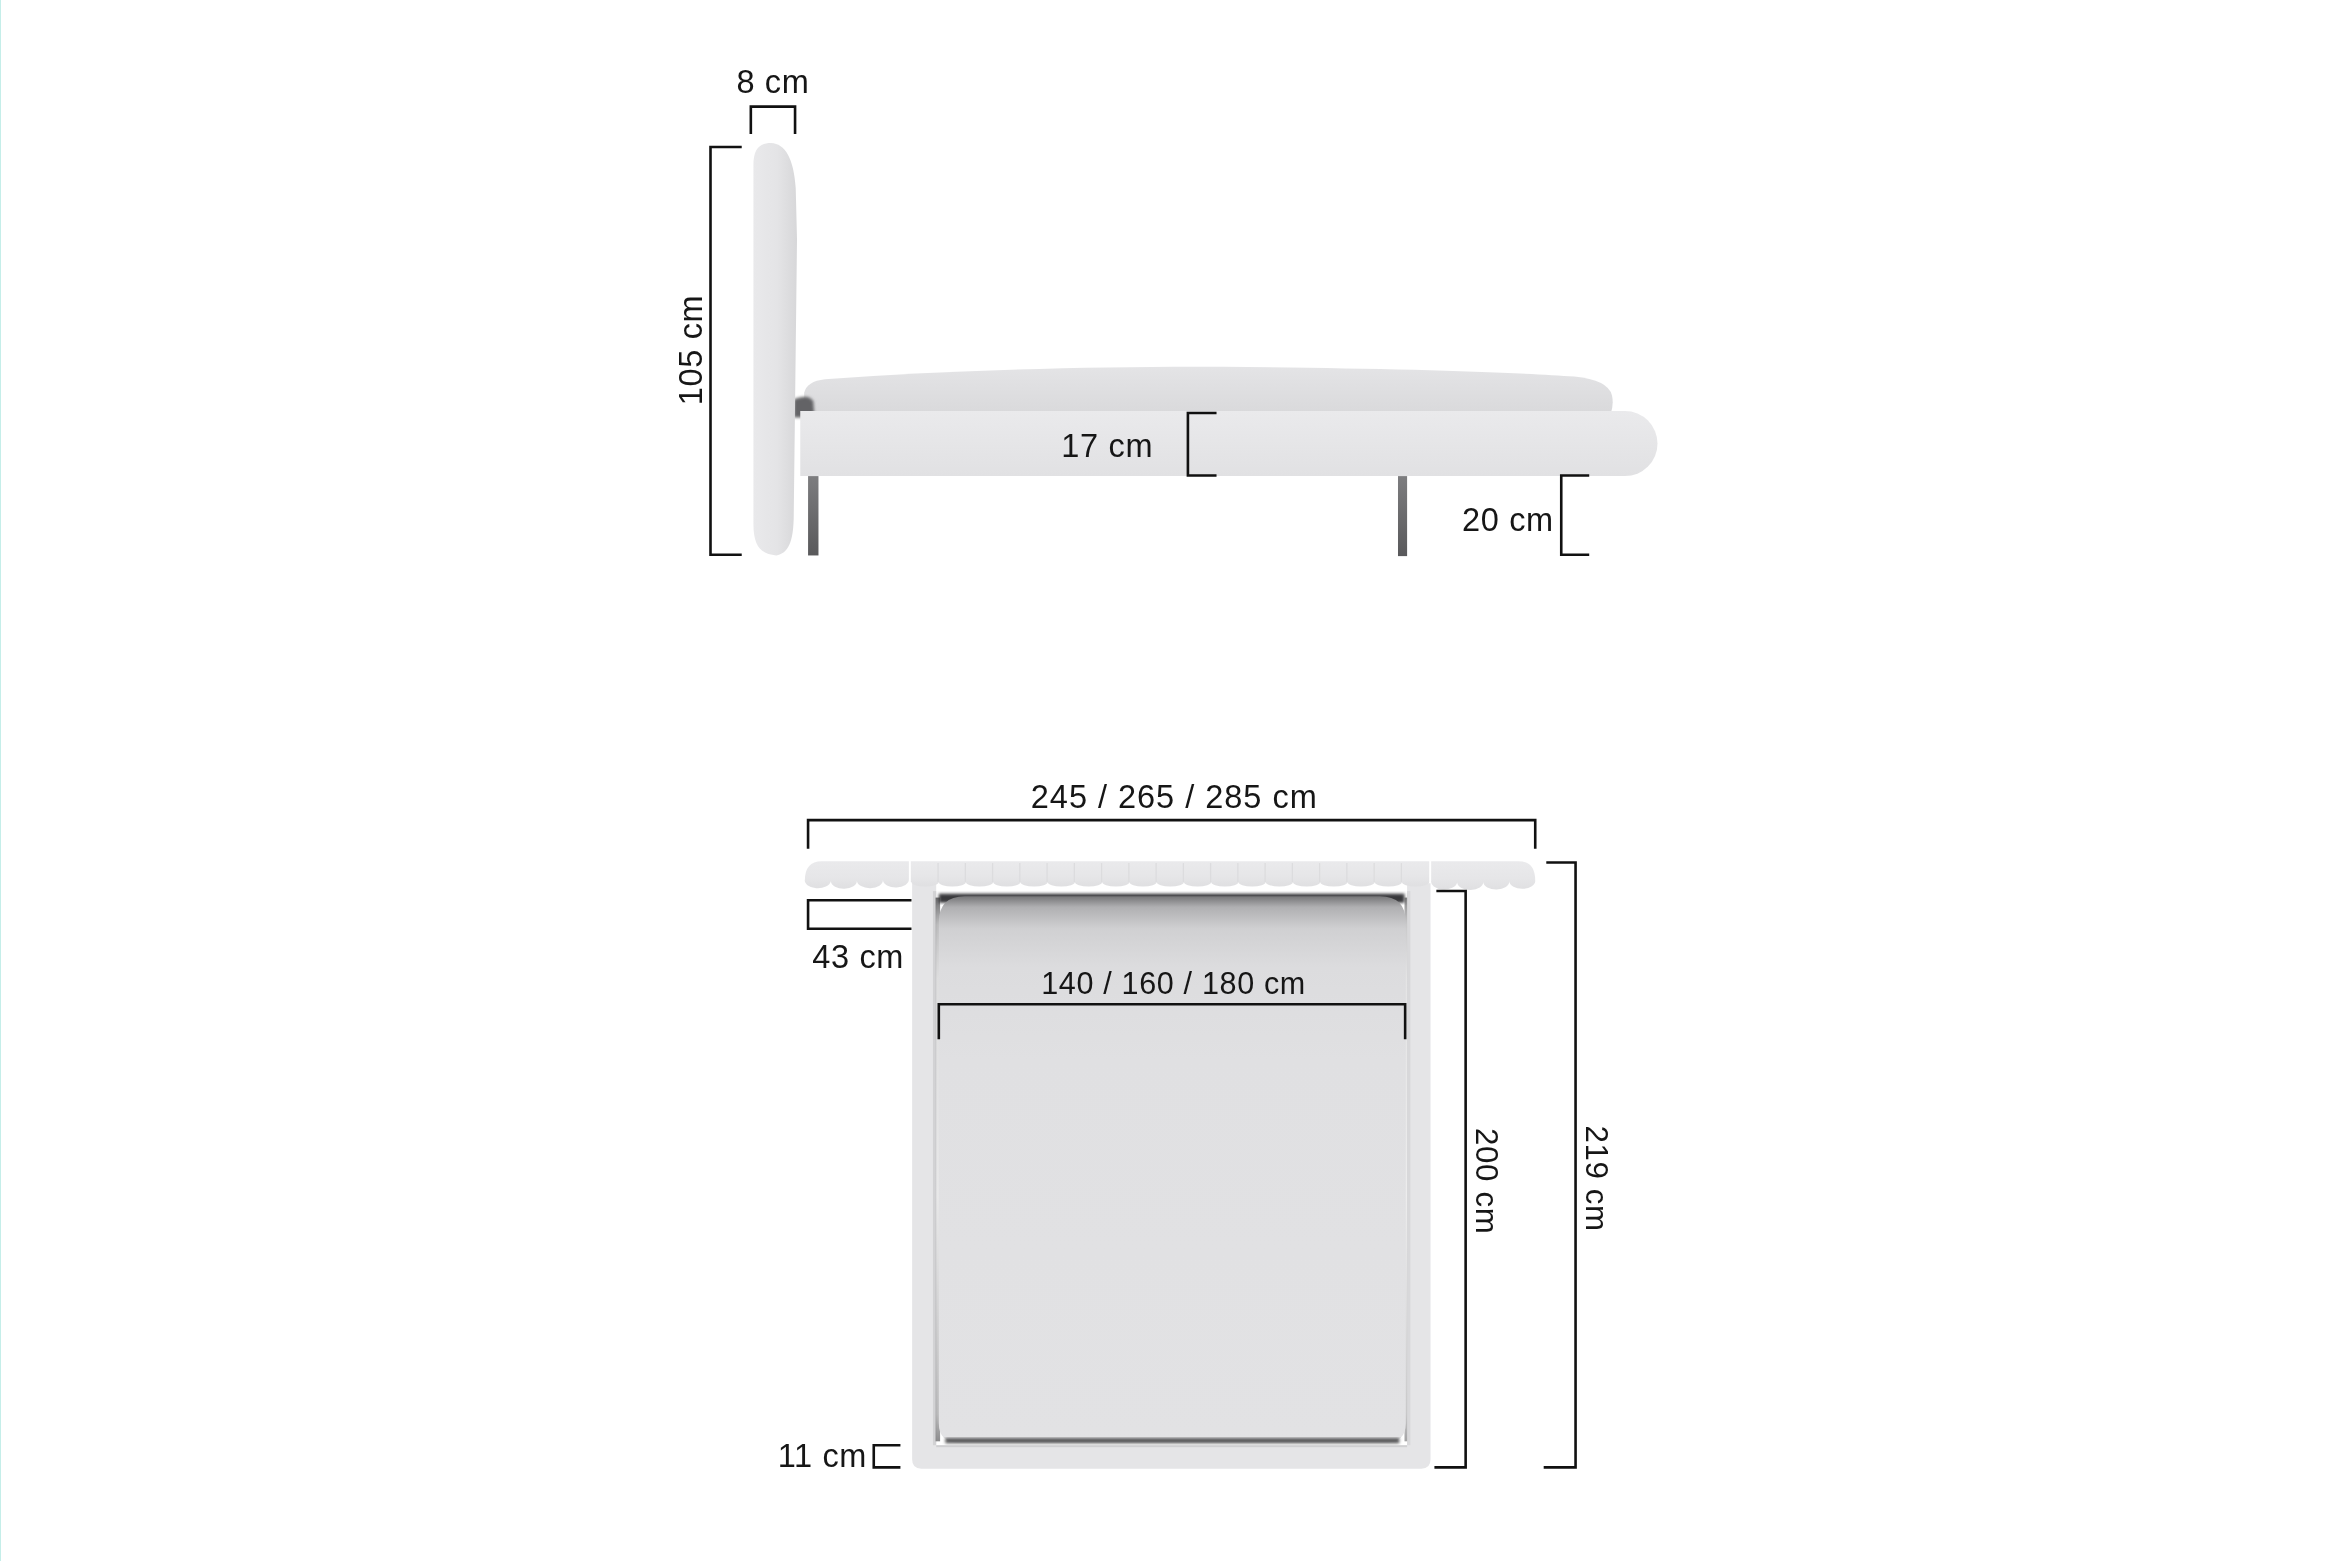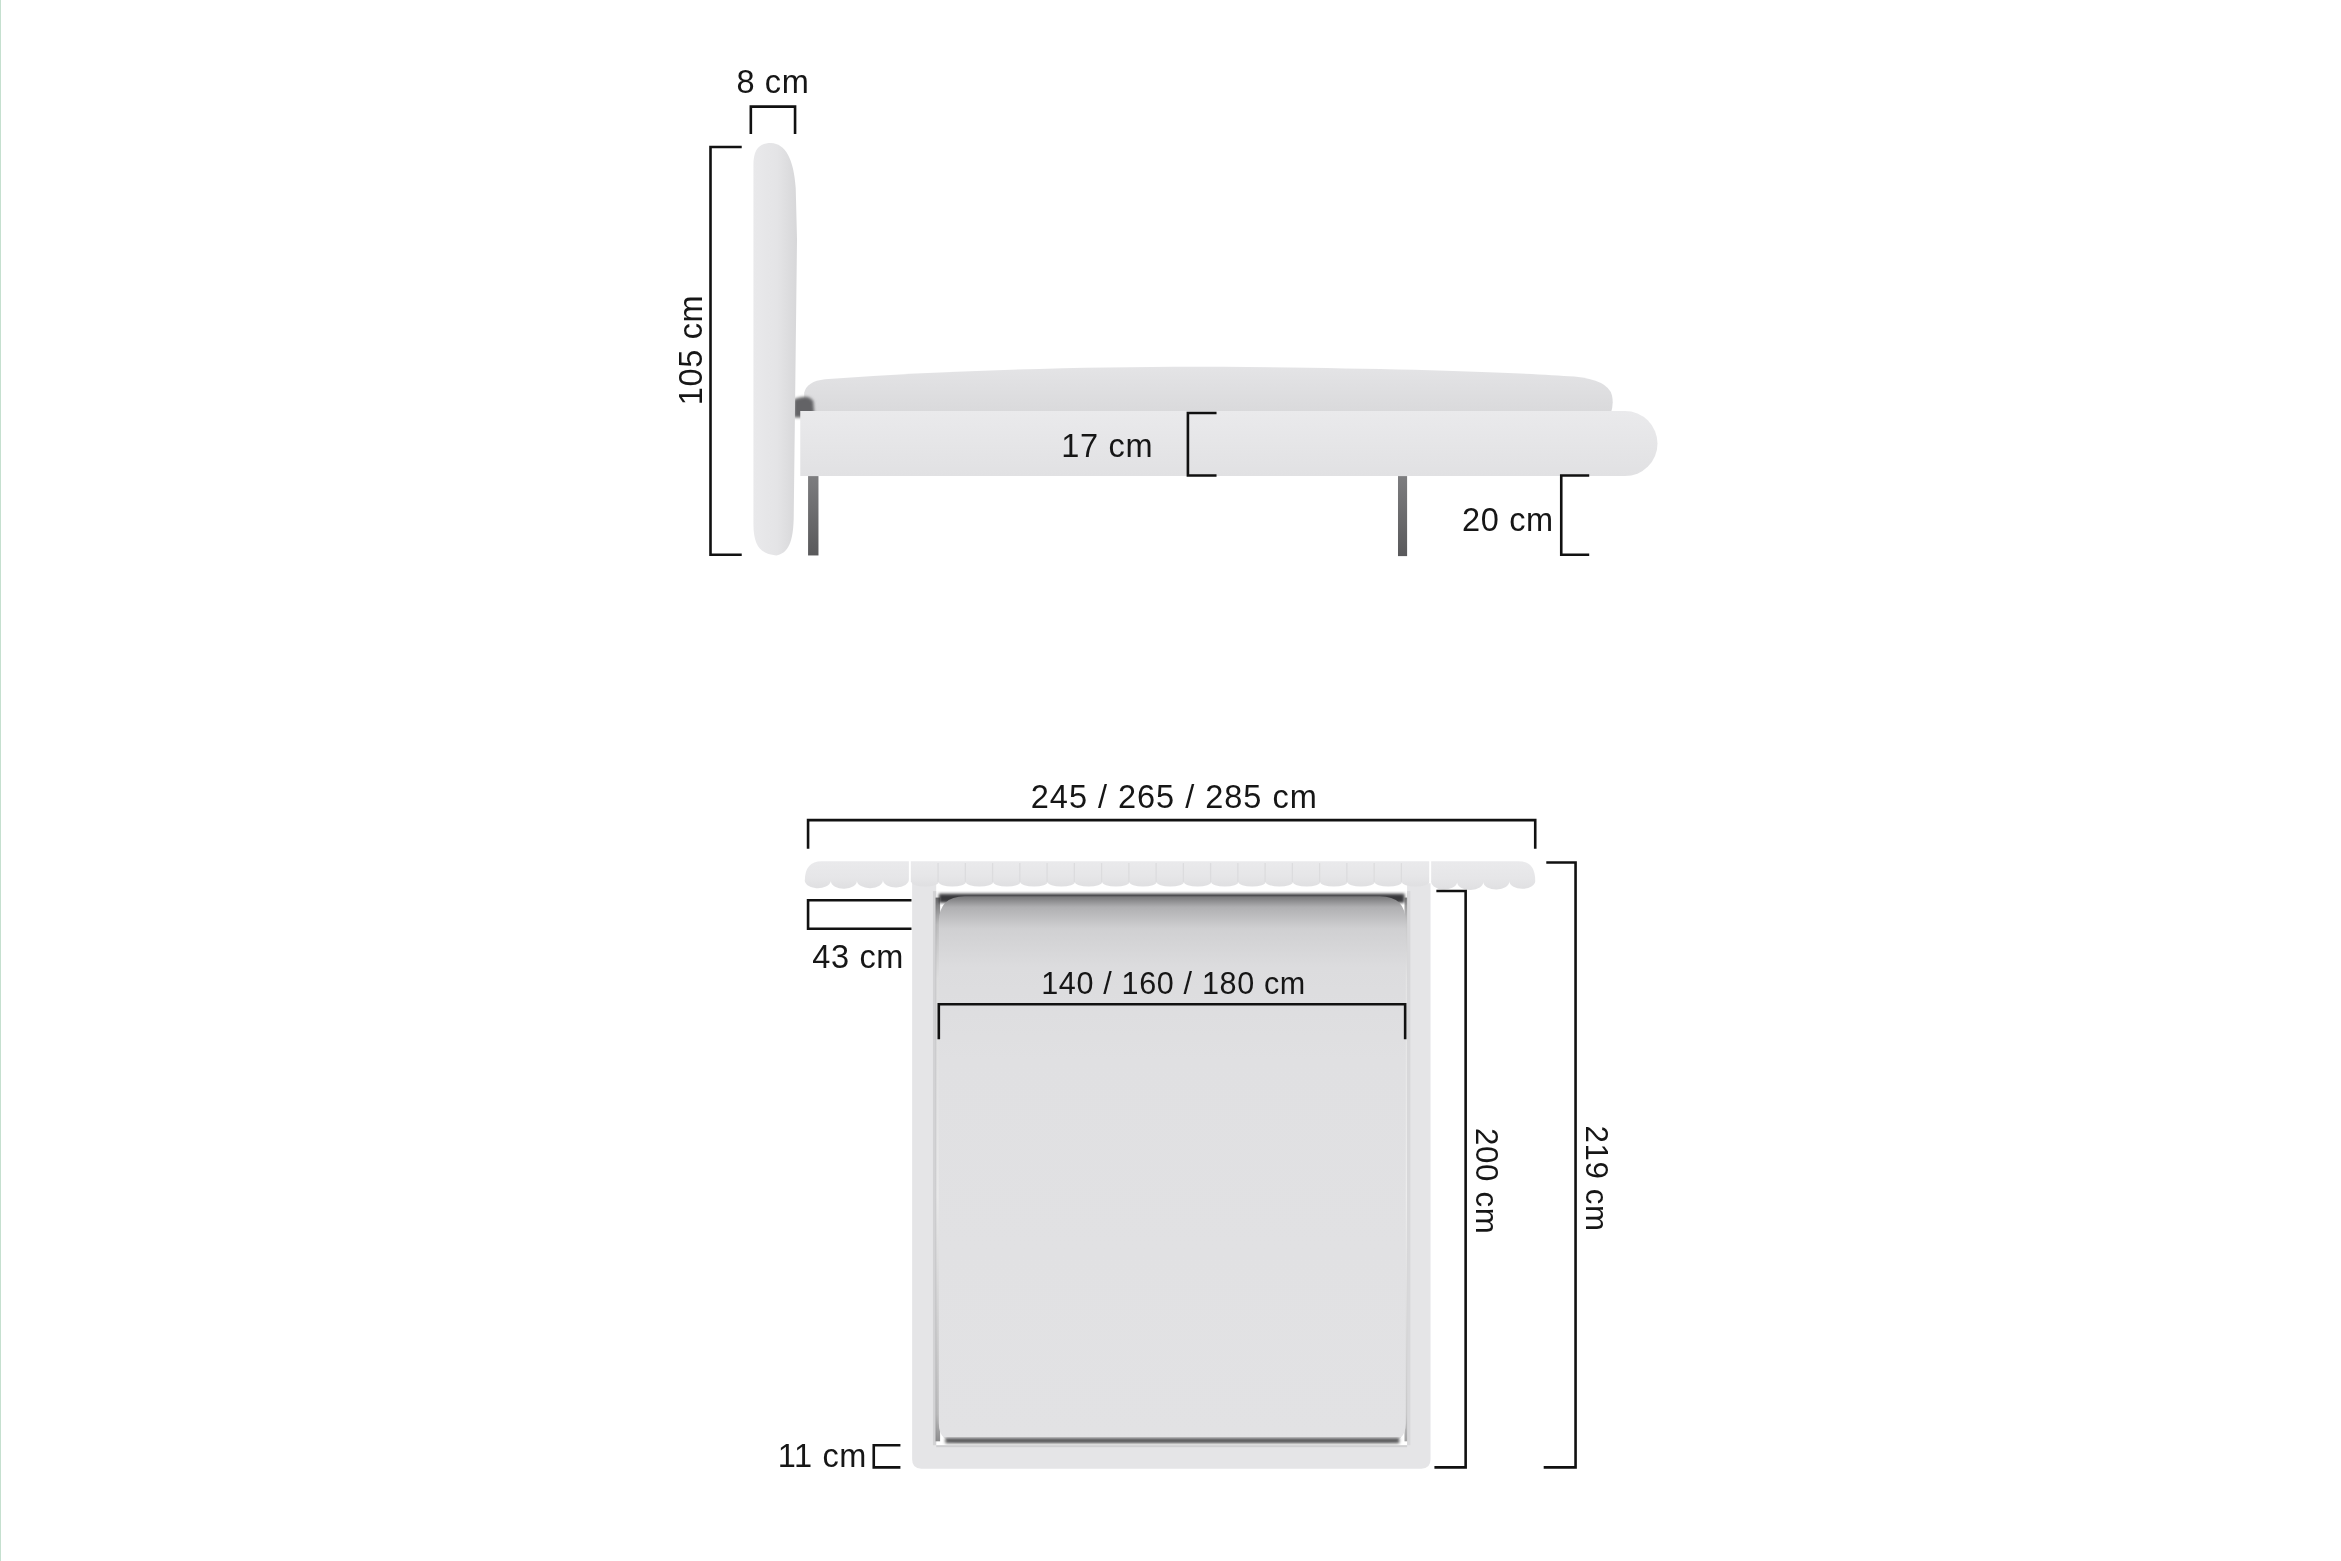--- a/index.html
+++ b/index.html
@@ -1,16 +1,16 @@
 <!DOCTYPE html>
 <html style="font-size:10.4px"><head>
 <meta charset="utf-8">
 <style>
   html,body{margin:0;padding:0;background:#ffffff;}
-  .page{width:2342px;height:1561px;position:relative;background:#15803d;}
+  .page{width:2342px;height:1561px;position:relative;background:#14b8a6;}
   text{font-family:"Liberation Sans", sans-serif;fill:#161616;}
 </style>
 </head>
 <body>
 <div class="page">
 <svg width="2342" height="1561" viewBox="0 0 3600 2400" xmlns="http://www.w3.org/2000/svg">
   <defs>
     <linearGradient id="hbSide" x1="0" y1="0" x2="1" y2="0">
       <stop offset="0" stop-color="#e9e9eb"></stop>
       <stop offset="0.55" stop-color="#e4e4e6"></stop>

